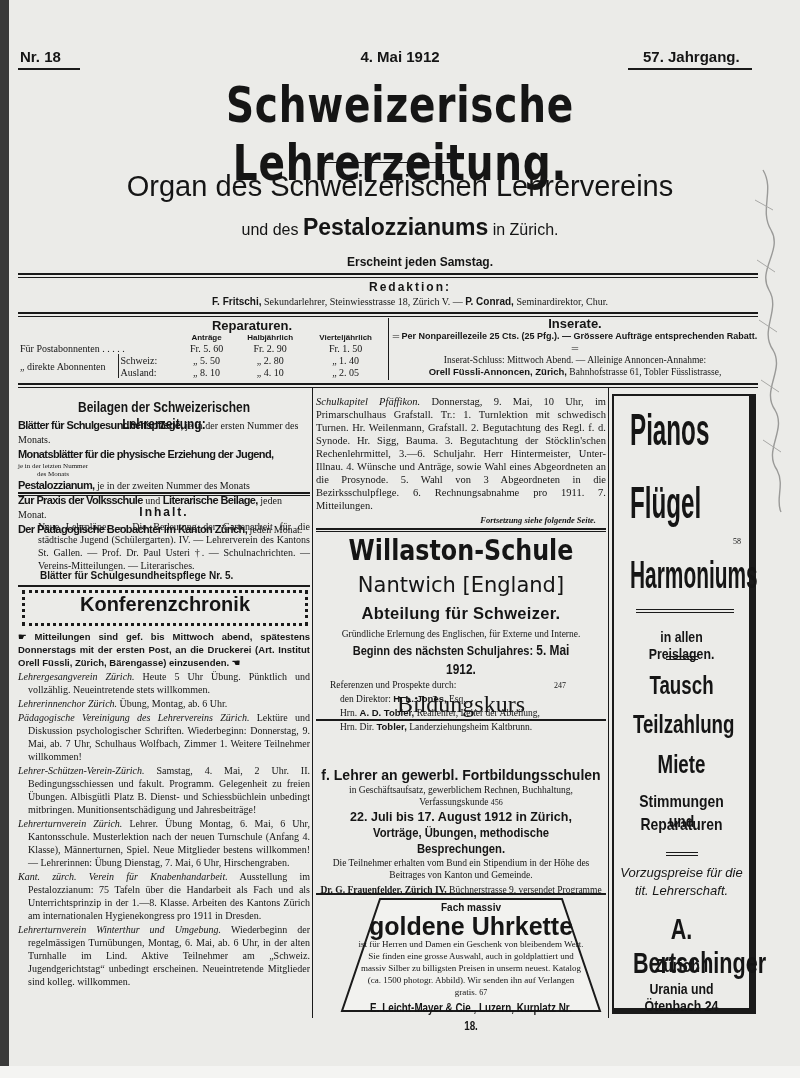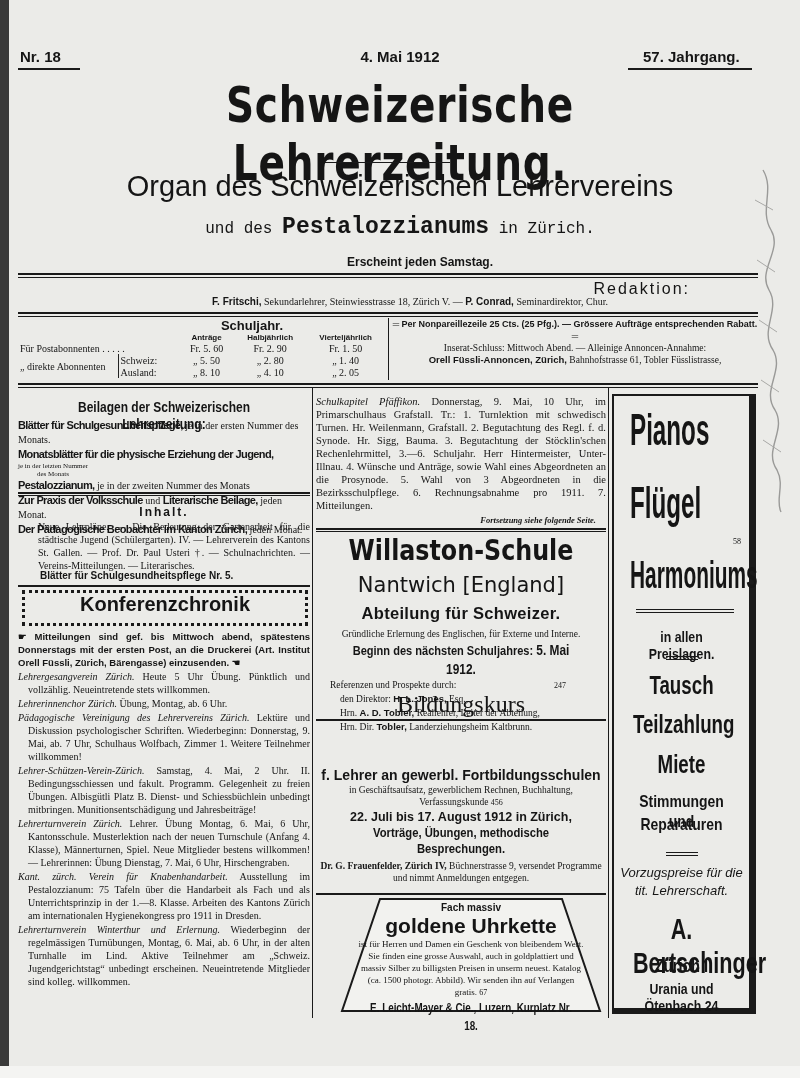--- a/index.html
+++ b/index.html
@@ -24,25 +24,25 @@
   .nr { left:20px; top:48px; font-size:15px; font-weight:bold; }
   .date { left:0; width:800px; text-align:center; top:48px; font-size:15px; font-weight:bold; }
   .jahrgang { left:643px; top:48px; font-size:15px; font-weight:bold; }
   .title {
     left:0; width:800px; text-align:center; top:76px;
     font-size:50px; font-weight:bold; letter-spacing:1px;
     font-family: "DejaVu Sans", sans-serif;
     transform: scaleX(0.78); transform-origin: center;
   }
   .organ { left:0; width:800px; text-align:center; top:170px; font-size:29px; font-family:"Liberation Sans", sans-serif; }
-  .und { left:0; width:800px; text-align:center; top:214px; font-size:16px; font-family:Liberation Mono, monospace; }
+  .und { left:0; width:800px; text-align:center; top:214px; font-size:16px; font-family:Liberation Sans, sans-serif; }
   .und b { font-size:23px; }
   .erscheint { left:0; width:800px; text-align:center; top:255px; font-size:12px; font-weight:bold; font-family:"Liberation Sans", sans-serif;padding-left:40px; }
 
-  .redak-h { left:130px; width:560px; text-align:right; top:280px; font-size:16px; font-weight:normal; letter-spacing:2px; font-family:"Liberation Sans", sans-serif; }
+  .redak-h { left:130px; width:560px; text-align:center; top:280px; font-size:12px; font-weight:bold; letter-spacing:2px; font-family:"Liberation Sans", sans-serif; }
   .redak-t { left:130px; width:560px; text-align:center; top:296px; font-size:10px; }
 
   
   .abo { left:18px; top:318px; width:368px; font-size:10px; }
   .abo-h { text-align:center; font-weight:bold; font-size:13px; font-family:"Liberation Sans", sans-serif; margin-left:100px; }
   .abo table { border-collapse:collapse; width:100%; }
   .abo td { padding:0 2px; height:12px; white-space:nowrap; }
   .abo th { font-size:8px; font-family:"Liberation Sans", sans-serif; font-weight:bold; }
   .vline { position:absolute; background:#1a1a1a; width:1px; }
 
@@ -81,21 +81,21 @@
   .will-t .beginn b { font-size:14px; }
 
   .bild-h { top:691px; text-align:center; font-size:24px; }
   .bild-s { top:767px; text-align:center; font-family:"Liberation Sans", sans-serif; font-weight:bold; font-size:14px; }
   .bild-t { top:784px; text-align:center; font-size:9.5px; line-height:12px; }
   .bild-t .big { font-family:"Liberation Sans", sans-serif; font-weight:bold; font-size:12.5px; line-height:16px; }
 
   .uhr-frame { left:340px; top:897px; width:262px; height:116px; }
   .uhr { left:340px; top:902px; width:262px; text-align:center; font-size:9px; line-height:12px; }
   .uhr .e1 { font-family:"Liberation Sans", sans-serif; font-weight:bold; font-size:10px; }
-  .uhr .e2 { font-family:"Liberation Sans", sans-serif; font-weight:bold; font-size:21px; line-height:24px; }
+  .uhr .e2 { font-family:"Liberation Sans", sans-serif; font-weight:bold; font-size:25px; line-height:24px; }
   .uhr .e3 { font-family:"Liberation Sans", sans-serif; font-weight:bold; font-size:12px; transform:scaleX(0.82); transform-origin:center; line-height:18px; }
 
   
   .piano-box { left:612px; top:394px; width:144px; height:620px; border:2px solid #1a1a1a; border-right:7px solid #1a1a1a; border-bottom:6px solid #1a1a1a; }
   .piano { left:614px; width:135px; text-align:center; font-family:"Liberation Sans", sans-serif; font-weight:bold; }
   .p-big { font-size:44px; transform:scaleX(0.55); transform-origin:left center; text-align:left; left:630px; width:200px; }
   .p-mid { font-size:26px; transform:scaleX(0.72); transform-origin:center; }
   .p-sm { font-size:15px; transform:scaleX(0.82); transform-origin:center; }
   .p-it { font-style:italic; font-weight:normal; font-size:13px; line-height:18px; }
   .short { position:absolute; height:4px; border-top:1px solid #1a1a1a; border-bottom:1px solid #1a1a1a; }
@@ -128,21 +128,21 @@
 <div class="abs redak-h">Redaktion:</div>
 <div class="abs redak-t">
   <b class="sans">F. Fritschi,</b>
   <span>Sekundarlehrer, Steinwiesstrasse 18, Zürich V. —</span>
   <b class="sans">P. Conrad,</b>
   <span>Seminardirektor, Chur.</span>
 </div>
 <div class="dbl" style="left:18px;top:312px;width:740px;"></div>
 
 <div class="abs abo">
-  <div class="abo-h">Schuljahr.</div>
+  <div class="abo-h">Reparaturen.</div>
   <table>
     <tbody>
         <tr>
       <th style="width:100px"></th>
           <th style="width:60px"></th>
       <th>Anträge</th>
       <th>Halbjährlich</th>
       <th>Vierteljährlich</th>
     </tr>
     <tr>
@@ -163,20 +163,21 @@
       <td style="text-align:center">„ 8. 10</td>
       <td style="text-align:center">„ 4. 10</td>
       <td style="text-align:center">„ 2. 05</td>
     </tr>
   </tbody>
     </table>
 </div>
 <div class="vline" style="left:388px;top:318px;height:62px;"></div>
 
 <div class="abs ins">
+  <div class="ins-h">Inserate.</div>
   <div class="line1">═ Per Nonpareillezeile 25 Cts. (25 Pfg.). — Grössere Aufträge entsprechenden Rabatt. ═</div>
   <div>Inserat-Schluss: Mittwoch Abend. — Alleinige Annoncen-Annahme:</div>
   <div>
     <b class="sans">Orell Füssli-Annoncen, Zürich,</b>
     <span>Bahnhofstrasse 61, Tobler Füsslistrasse,</span>
   </div>
 </div>
 <div class="dbl" style="left:18px;top:383px;width:740px;"></div>
 
 <div class="abs left beil-h">Beilagen der Schweizerischen Lehrerzeitung:</div>
@@ -199,21 +200,21 @@
 <div class="abs konf-box"></div>
 <div class="abs konf-h">Konferenzchronik</div>
 <div class="abs left konf-body">
   <div class="konf-note"><span>☛ </span><span>Mitteilungen sind gef. bis Mittwoch abend, spätestens Donnerstags mit der ersten Post, an die Druckerei (Art. Institut Orell Füssli, Zürich, Bärengasse) einzusenden.</span><span> ☚</span></div>
   <div class="konf-item"><i>Lehrergesangverein Zürich.</i> <span>Heute 5 Uhr Übung. Pünktlich und vollzählig. Neueintretende stets willkommen.</span></div>
   <div class="konf-item"><i>Lehrerinnenchor Zürich.</i> <span>Übung, Montag, ab. 6 Uhr.</span></div>
   <div class="konf-item"><i>Pädagogische Vereinigung des Lehrervereins Zürich.</i> <span>Lektüre und Diskussion psychologischer Schriften. Wiederbeginn: Donnerstag, 9. Mai, ab. 7 Uhr, Schulhaus Wolfbach, Zimmer 1. Weitere Teilnehmer willkommen!</span></div>
   <div class="konf-item"><i>Lehrer-Schützen-Verein-Zürich.</i> <span>Samstag, 4. Mai, 2 Uhr. II. Bedingungsschiessen und fakult. Programm. Gelegenheit zu freien Übungen. Albisgütli Platz B. Dienst- und Schiessbüchlein unbedingt mitbringen. Munitionsentschädigung und Jahresbeiträge!</span></div>
   <div class="konf-item"><i>Lehrerturnverein Zürich.</i> <span>Lehrer. Übung Montag, 6. Mai, 6 Uhr, Kantonsschule. Musterlektion nach der neuen Turnschule (Anfang 4. Klasse), Männerturnen, Spiel. Neue Mitglieder bestens willkommen! — Lehrerinnen: Übung Dienstag, 7. Mai, 6 Uhr, Hirschengraben.</span></div>
   <div class="konf-item"><i>Kant. zürch. Verein für Knabenhandarbeit.</i> <span>Ausstellung im Pestalozzianum: 75 Tafeln über die Handarbeit als Fach und als Unterrichtsprinzip in der 1.—8. Klasse. Arbeiten des Kantons Zürich am internationalen Hygienekongress pro 1911 in Dresden.</span></div>
-  <div class="konf-item"><i>Lehrerturnverein Winterthur und Erlernung.</i> <span>Wiederbeginn der regelmässigen Turnübungen, Montag, 6. Mai, ab. 6 Uhr, in der alten Turnhalle im Lind. Aktive Teilnehmer am „Schweiz. Jugendgerichtstag“ unbedingt erscheinen. Neueintretende Mitglieder sind kolleg. willkommen.</span></div>
+  <div class="konf-item"><i>Lehrerturnverein Winterthur und Umgebung.</i> <span>Wiederbeginn der regelmässigen Turnübungen, Montag, 6. Mai, ab. 6 Uhr, in der alten Turnhalle im Lind. Aktive Teilnehmer am „Schweiz. Jugendgerichtstag“ unbedingt erscheinen. Neueintretende Mitglieder sind kolleg. willkommen.</span></div>
 </div>
 
 <div class="vline" style="left:312px;top:388px;height:630px;"></div>
 
 <div class="abs mid pfaf">
   <div><i>Schulkapitel Pfäffikon.</i> <span>Donnerstag, 9. Mai, 10 Uhr, im Primarschulhaus Grafstall. Tr.: 1. Turnlektion mit schwedisch Turnen. Hr. Weilenmann, Grafstall. 2. Begutachtung des Regl. f. d. Synode. Hr. Sigg, Bauma. 3. Begutachtung der Stöcklin'schen Rechenlehrmittel, 3.—6. Schuljahr. Herr Hintermeister, Unter-Illnau. 4. Wünsche und Anträge, sowie Wahl eines Abgeordneten an die Prosynode. 5. Wahl von 3 Abgeordneten in die Bezirksschulpflege. 6. Rechnungsabnahme pro 1911. 7. Mitteilungen.</span></div>
   <div class="fort">Fortsetzung siehe folgende Seite.</div>
 </div>
 <div class="dbl" style="left:316px;top:528px;width:290px;height:4px;"></div>
 
@@ -229,20 +230,21 @@
   <div style="padding-left:24px"><span>Hrn. Dir.</span> <b class="sans">Tobler,</b> <span>Landerziehungsheim Kaltbrunn.</span></div>
 </div>
 <div class="rule" style="left:316px;top:719px;width:290px;height:2px;"></div>
 
 <div class="abs mid bild-h">Bildungskurs</div>
 <div class="abs mid bild-s">f. Lehrer an gewerbl. Fortbildungsschulen</div>
 <div class="abs mid bild-t">
   <div style="position:relative"><span>in Geschäftsaufsatz, gewerblichem Rechnen, Buchhaltung, Verfassungskunde</span> <span class="margin-num">456</span></div>
   <div class="big">22. Juli bis 17. August 1912 in Zürich,</div>
   <div class="big" style="transform:scaleX(0.9)">Vorträge, Übungen, methodische Besprechungen.</div>
+  <div>Die Teilnehmer erhalten vom Bund ein Stipendium in der Höhe des Beitrages von Kanton und Gemeinde.</div>
   <div style="margin-top:3px"><b>Dr. G. Frauenfelder, Zürich IV,</b> <span>Büchnerstrasse 9, versendet Programme und nimmt Anmeldungen entgegen.</span></div>
 </div>
 <div class="rule" style="left:316px;top:893px;width:290px;height:2px;"></div>
 
 <svg class="abs uhr-frame" viewBox="0 0 262 116">
   <polygon points="40,2 222,2 260,114 2,114" fill="#f2f2ef" stroke="#1a1a1a" stroke-width="2"></polygon>
 </svg>
 <div class="abs uhr">
   <div class="e1">Fach massiv</div>
   <div class="e2">goldene Uhrkette</div>

